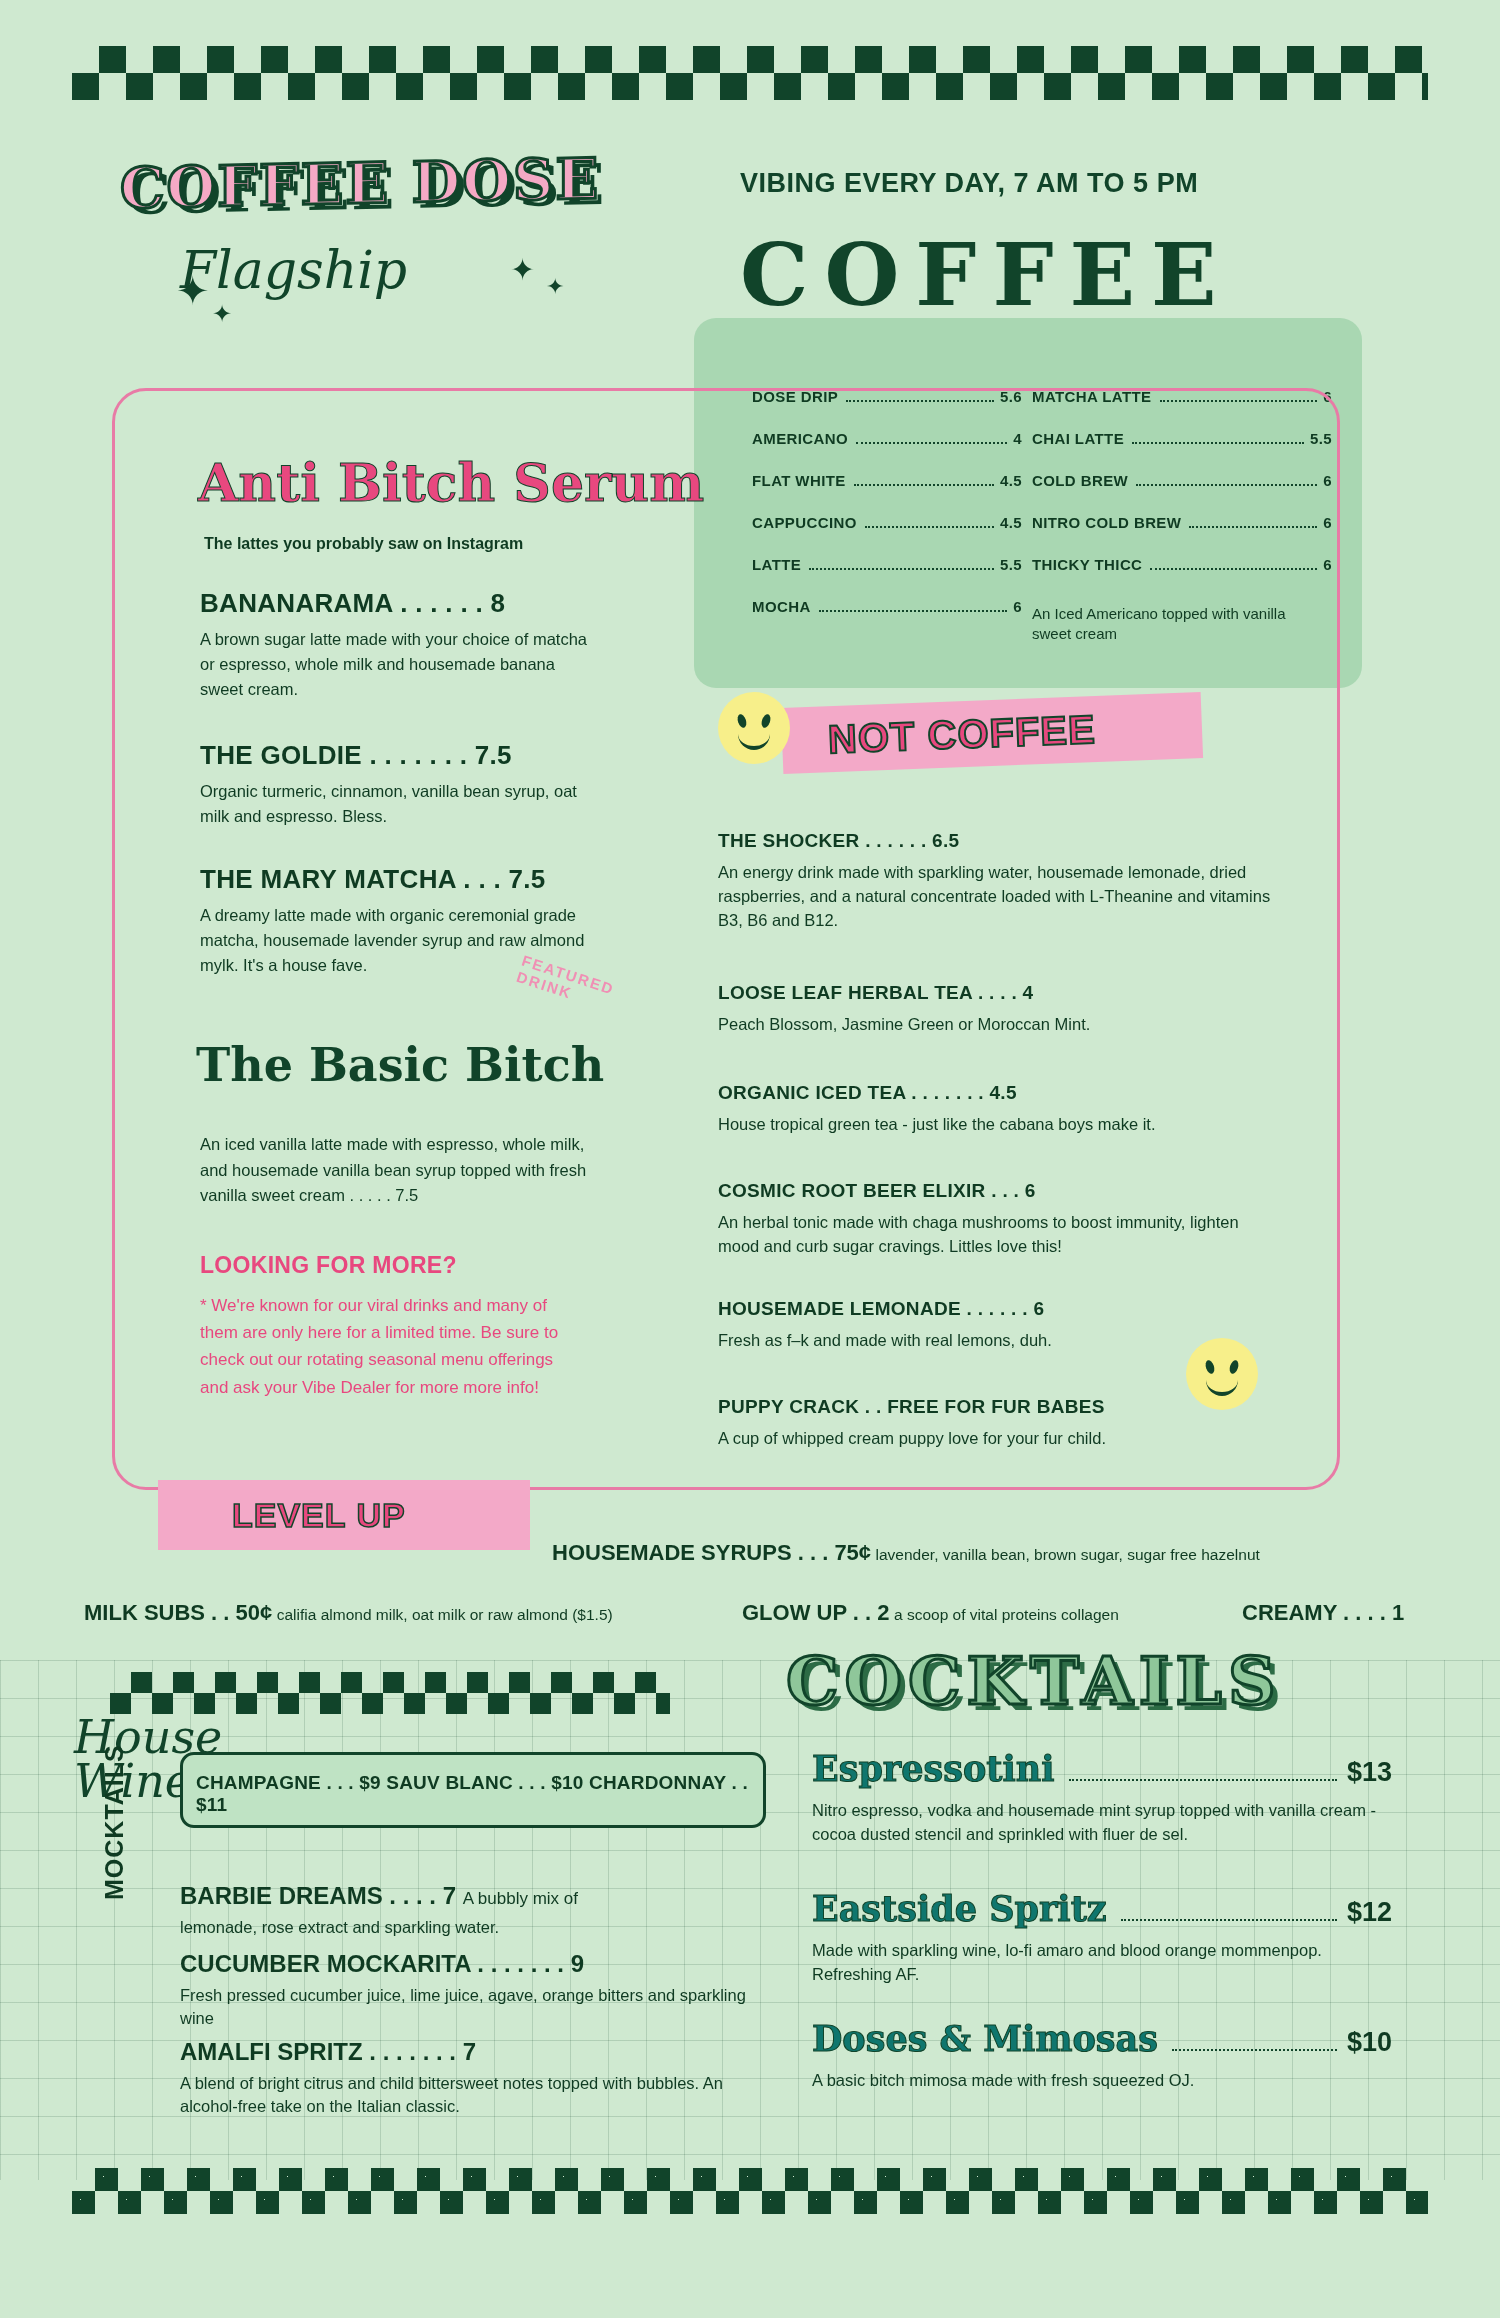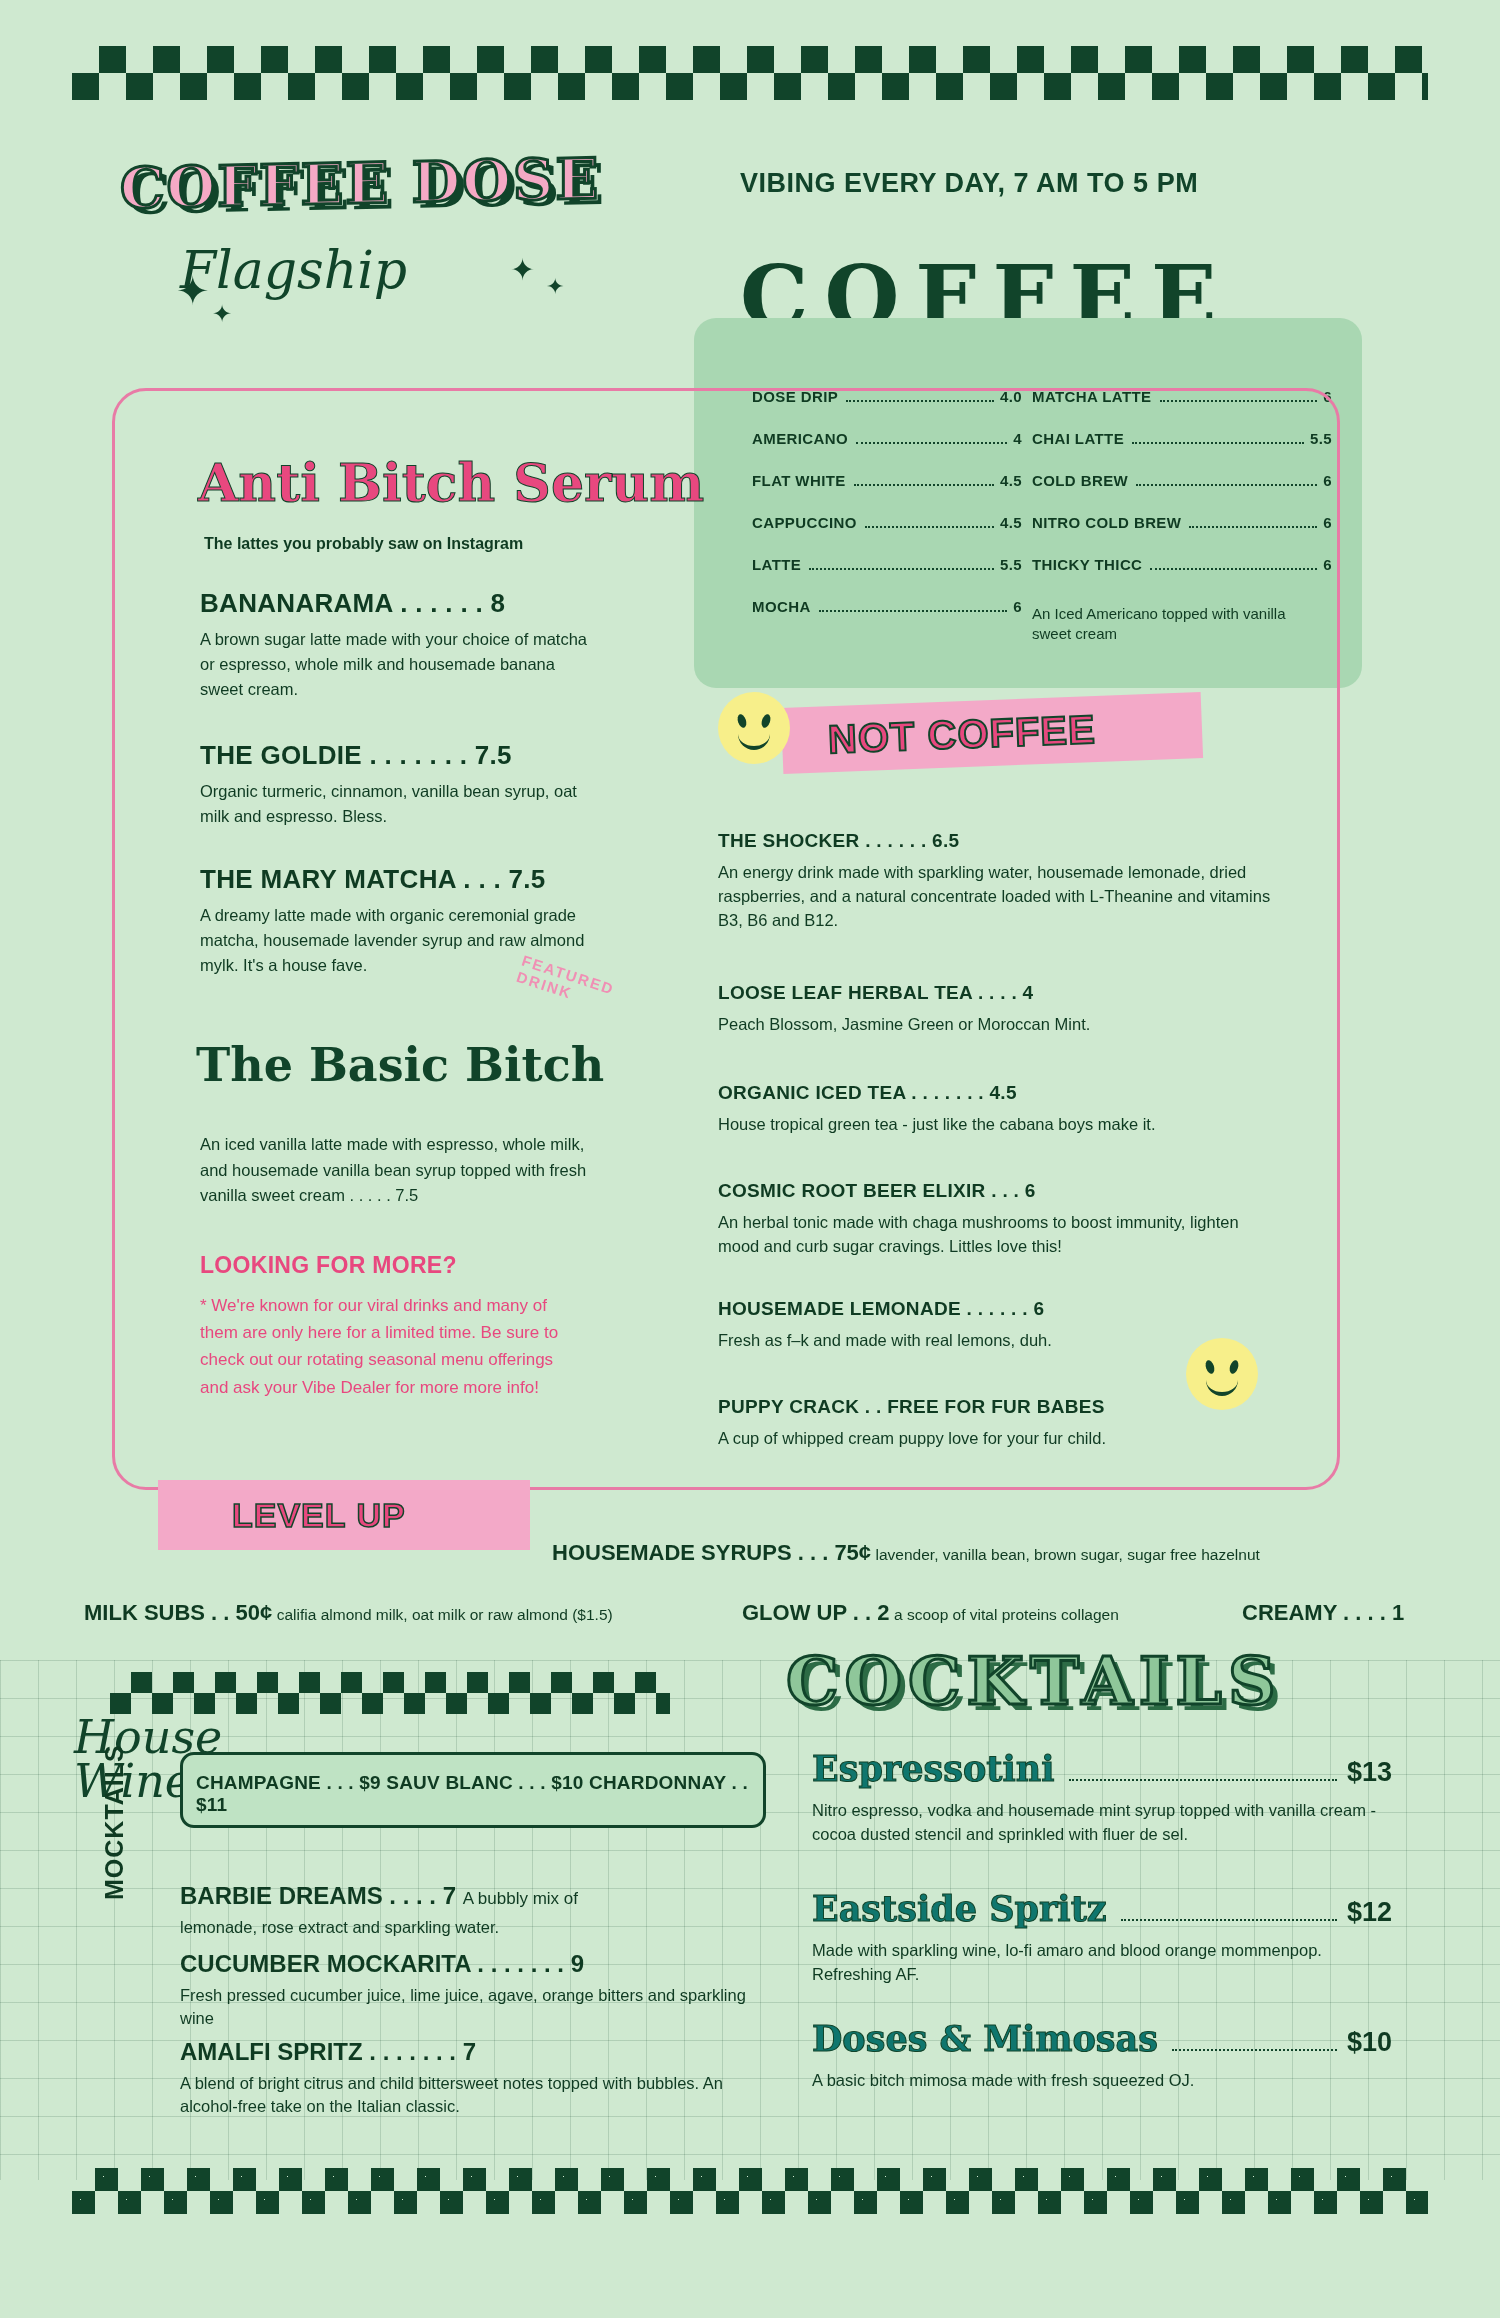--- a/index.html
+++ b/index.html
@@ -58,21 +58,21 @@
   #spark3{left:510px;top:252px;font-size:30px;}
   #spark4{left:546px;top:274px;font-size:22px;}
 
   #hours{
     position:absolute;left:740px;top:168px;
     font-size:27px;font-weight:bold;letter-spacing:.5px;color:#11442a;
   }
 
   
   #coffee-title{
-    position:absolute;left:740px;top:246px;
+    position:absolute;left:740px;top:224px;
     font-family:"DejaVu Serif",serif;font-weight:bold;
     font-size:86px;letter-spacing:16px;color:#11442a;
   }
   #coffee-panel{
     position:absolute;left:694px;top:318px;width:668px;height:370px;
     background:#a9d7b2;border-radius:22px;
   }
   .coffee-col{position:absolute;top:388px;font-size:15px;font-weight:bold;letter-spacing:.4px;}
   #coffee-col-1{left:752px;width:270px;}
   #coffee-col-2{left:1032px;width:300px;}
@@ -229,21 +229,21 @@
   <div class="spark" id="spark4">✦</div>
   <div id="hours">VIBING EVERY DAY, 7 AM TO 5 PM</div>
 
   <div id="coffee-title">COFFEE</div>
   <div id="coffee-panel"></div>
 
   <div class="coffee-col" id="coffee-col-1">
     <div class="coffee-row">
       <span class="coffee-name">DOSE DRIP</span>
       <span class="coffee-dots"></span>
-      <span class="coffee-price">4.0</span>
+      <span class="coffee-price">5.6</span>
     </div>
     <div class="coffee-row">
       <span class="coffee-name">AMERICANO</span>
       <span class="coffee-dots"></span>
       <span class="coffee-price">4</span>
     </div>
     <div class="coffee-row">
       <span class="coffee-name">FLAT WHITE</span>
       <span class="coffee-dots"></span>
       <span class="coffee-price">4.5</span>

